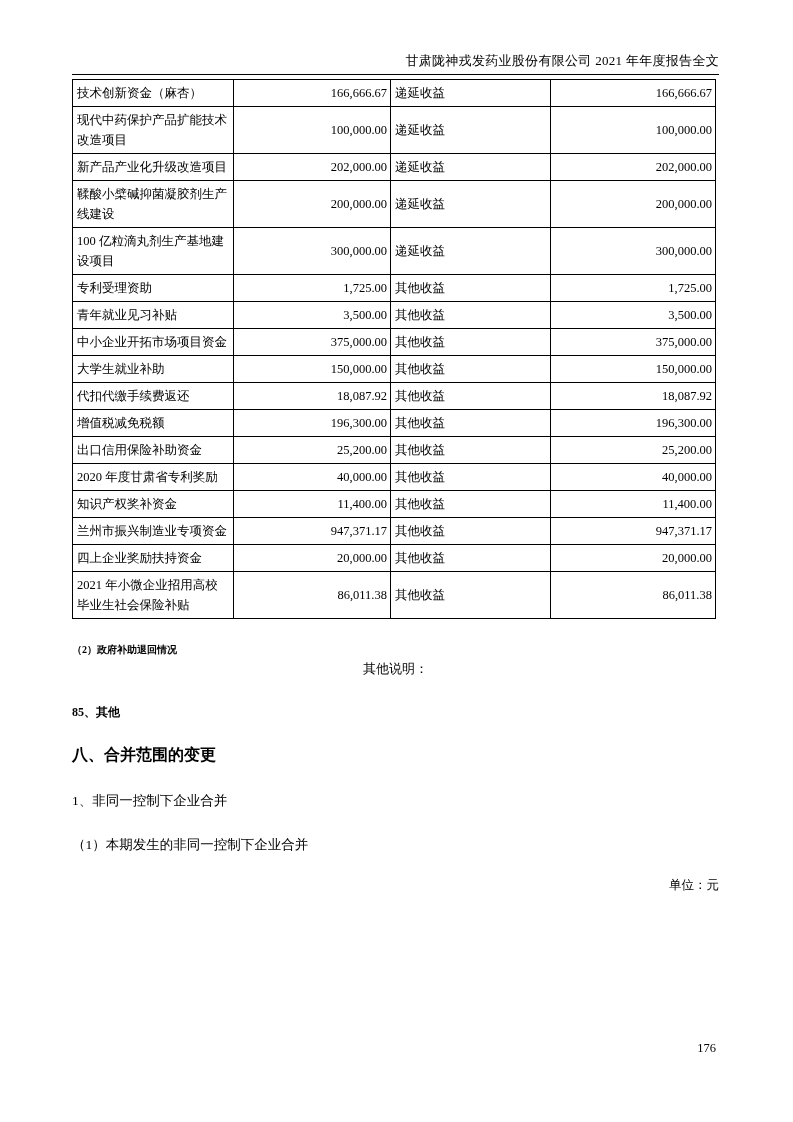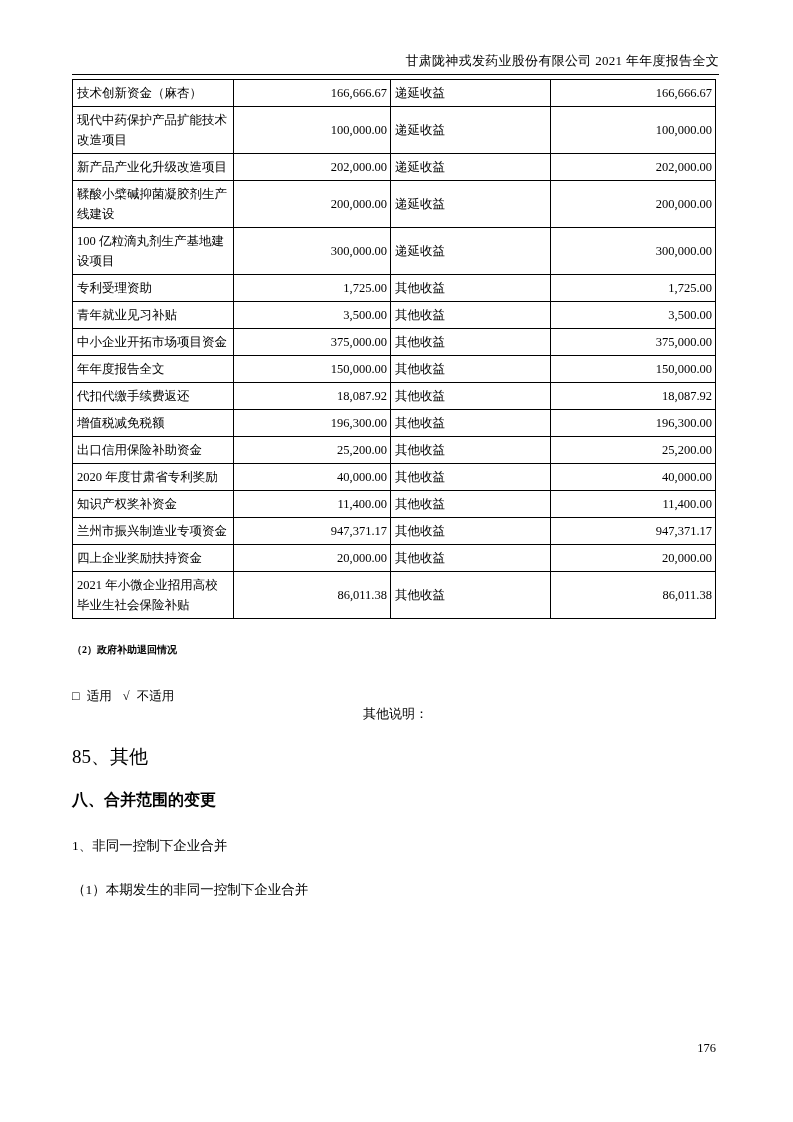--- a/index.html
+++ b/index.html
@@ -61,22 +61,22 @@
   .line-applicability .chk { display: inline-block; margin-right: 4px; }
   .line-applicability .lbl { margin-right: 8px; }
   .line-plain {
     margin-top: 2px;
     font-size: 13px;
     line-height: 16px;
     text-align: center;
   }
   .h-85 {
     margin-top: 26px;
-    font-size: 19px;
-    font-weight: normal;
+    font-size: 12px;
+    font-weight: bold;
     line-height: 18px;
   }
   .h-major {
     margin-top: 23px;
     font-size: 16px;
     font-weight: bold;
     line-height: 21px;
   }
   .h-minor {
     margin-top: 27px;
@@ -161,21 +161,21 @@
             <td class="c-cat">其他收益</td>
             <td class="c-num">3,500.00</td>
           </tr>
           <tr>
             <td class="c-name">中小企业开拓市场项目资金</td>
             <td class="c-num">375,000.00</td>
             <td class="c-cat">其他收益</td>
             <td class="c-num">375,000.00</td>
           </tr>
           <tr>
-            <td class="c-name">年年度报告全文</td>
+            <td class="c-name">大学生就业补助</td>
             <td class="c-num">150,000.00</td>
             <td class="c-cat">其他收益</td>
             <td class="c-num">150,000.00</td>
           </tr>
           <tr>
             <td class="c-name">代扣代缴手续费返还</td>
             <td class="c-num">18,087.92</td>
             <td class="c-cat">其他收益</td>
             <td class="c-num">18,087.92</td>
           </tr>
@@ -219,34 +219,29 @@
             <td class="c-name">2021 年小微企业招用高校毕业生社会保险补贴</td>
             <td class="c-num">86,011.38</td>
             <td class="c-cat">其他收益</td>
             <td class="c-num">86,011.38</td>
           </tr>
         </tbody>
     </table>
 
     <div class="h-sub">（2）政府补助退回情况</div>
 
-    <div class="line-applicability">
-      <span class="chk">□</span>
-      <span class="lbl">适用</span>
-      <span class="chk">√</span>
-      <span class="lbl">不适用</span>
-    </div>
 
     <div class="line-plain">其他说明：</div>
 
     <div class="h-85">85、其他</div>
 
     <div class="h-major">八、合并范围的变更</div>
 
     <div class="h-minor">1、非同一控制下企业合并</div>
 
     <div class="h-minor">（1）本期发生的非同一控制下企业合并</div>
 
+    <div class="unit-label">单位：元</div>
 
   </div>
 
   <div class="page-number">176</div>
 </div>
 
 </body></html>

